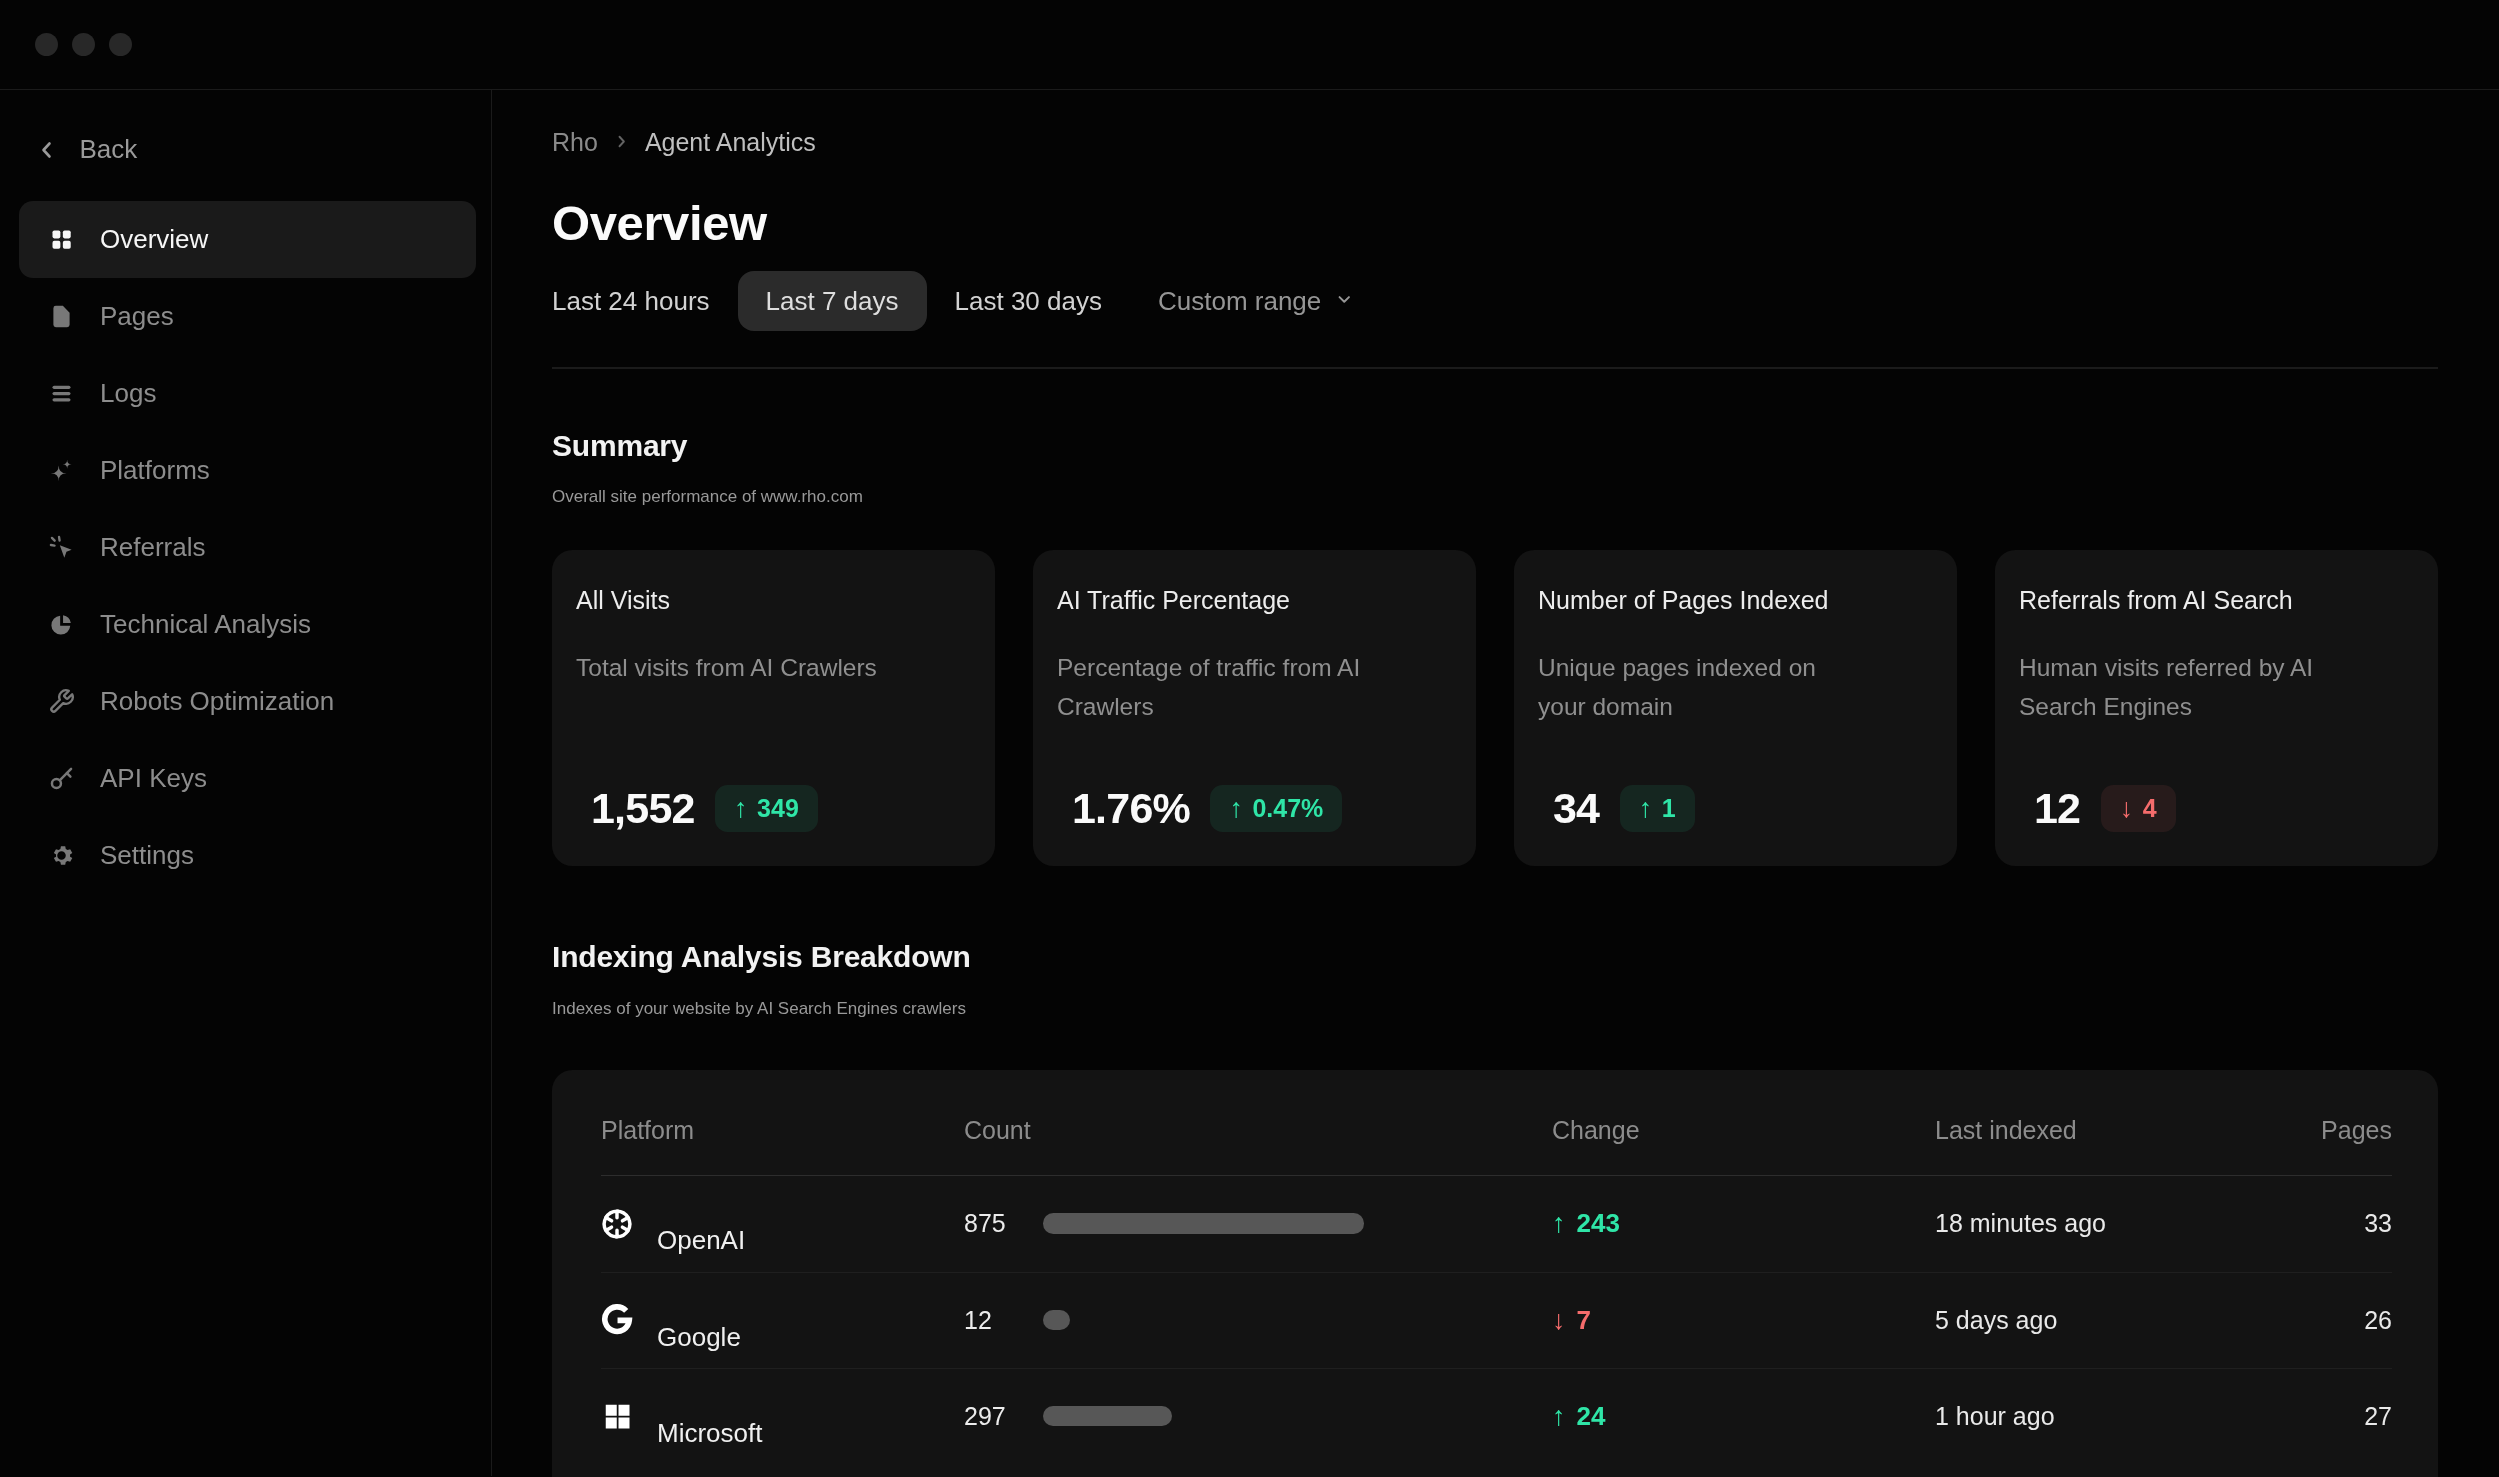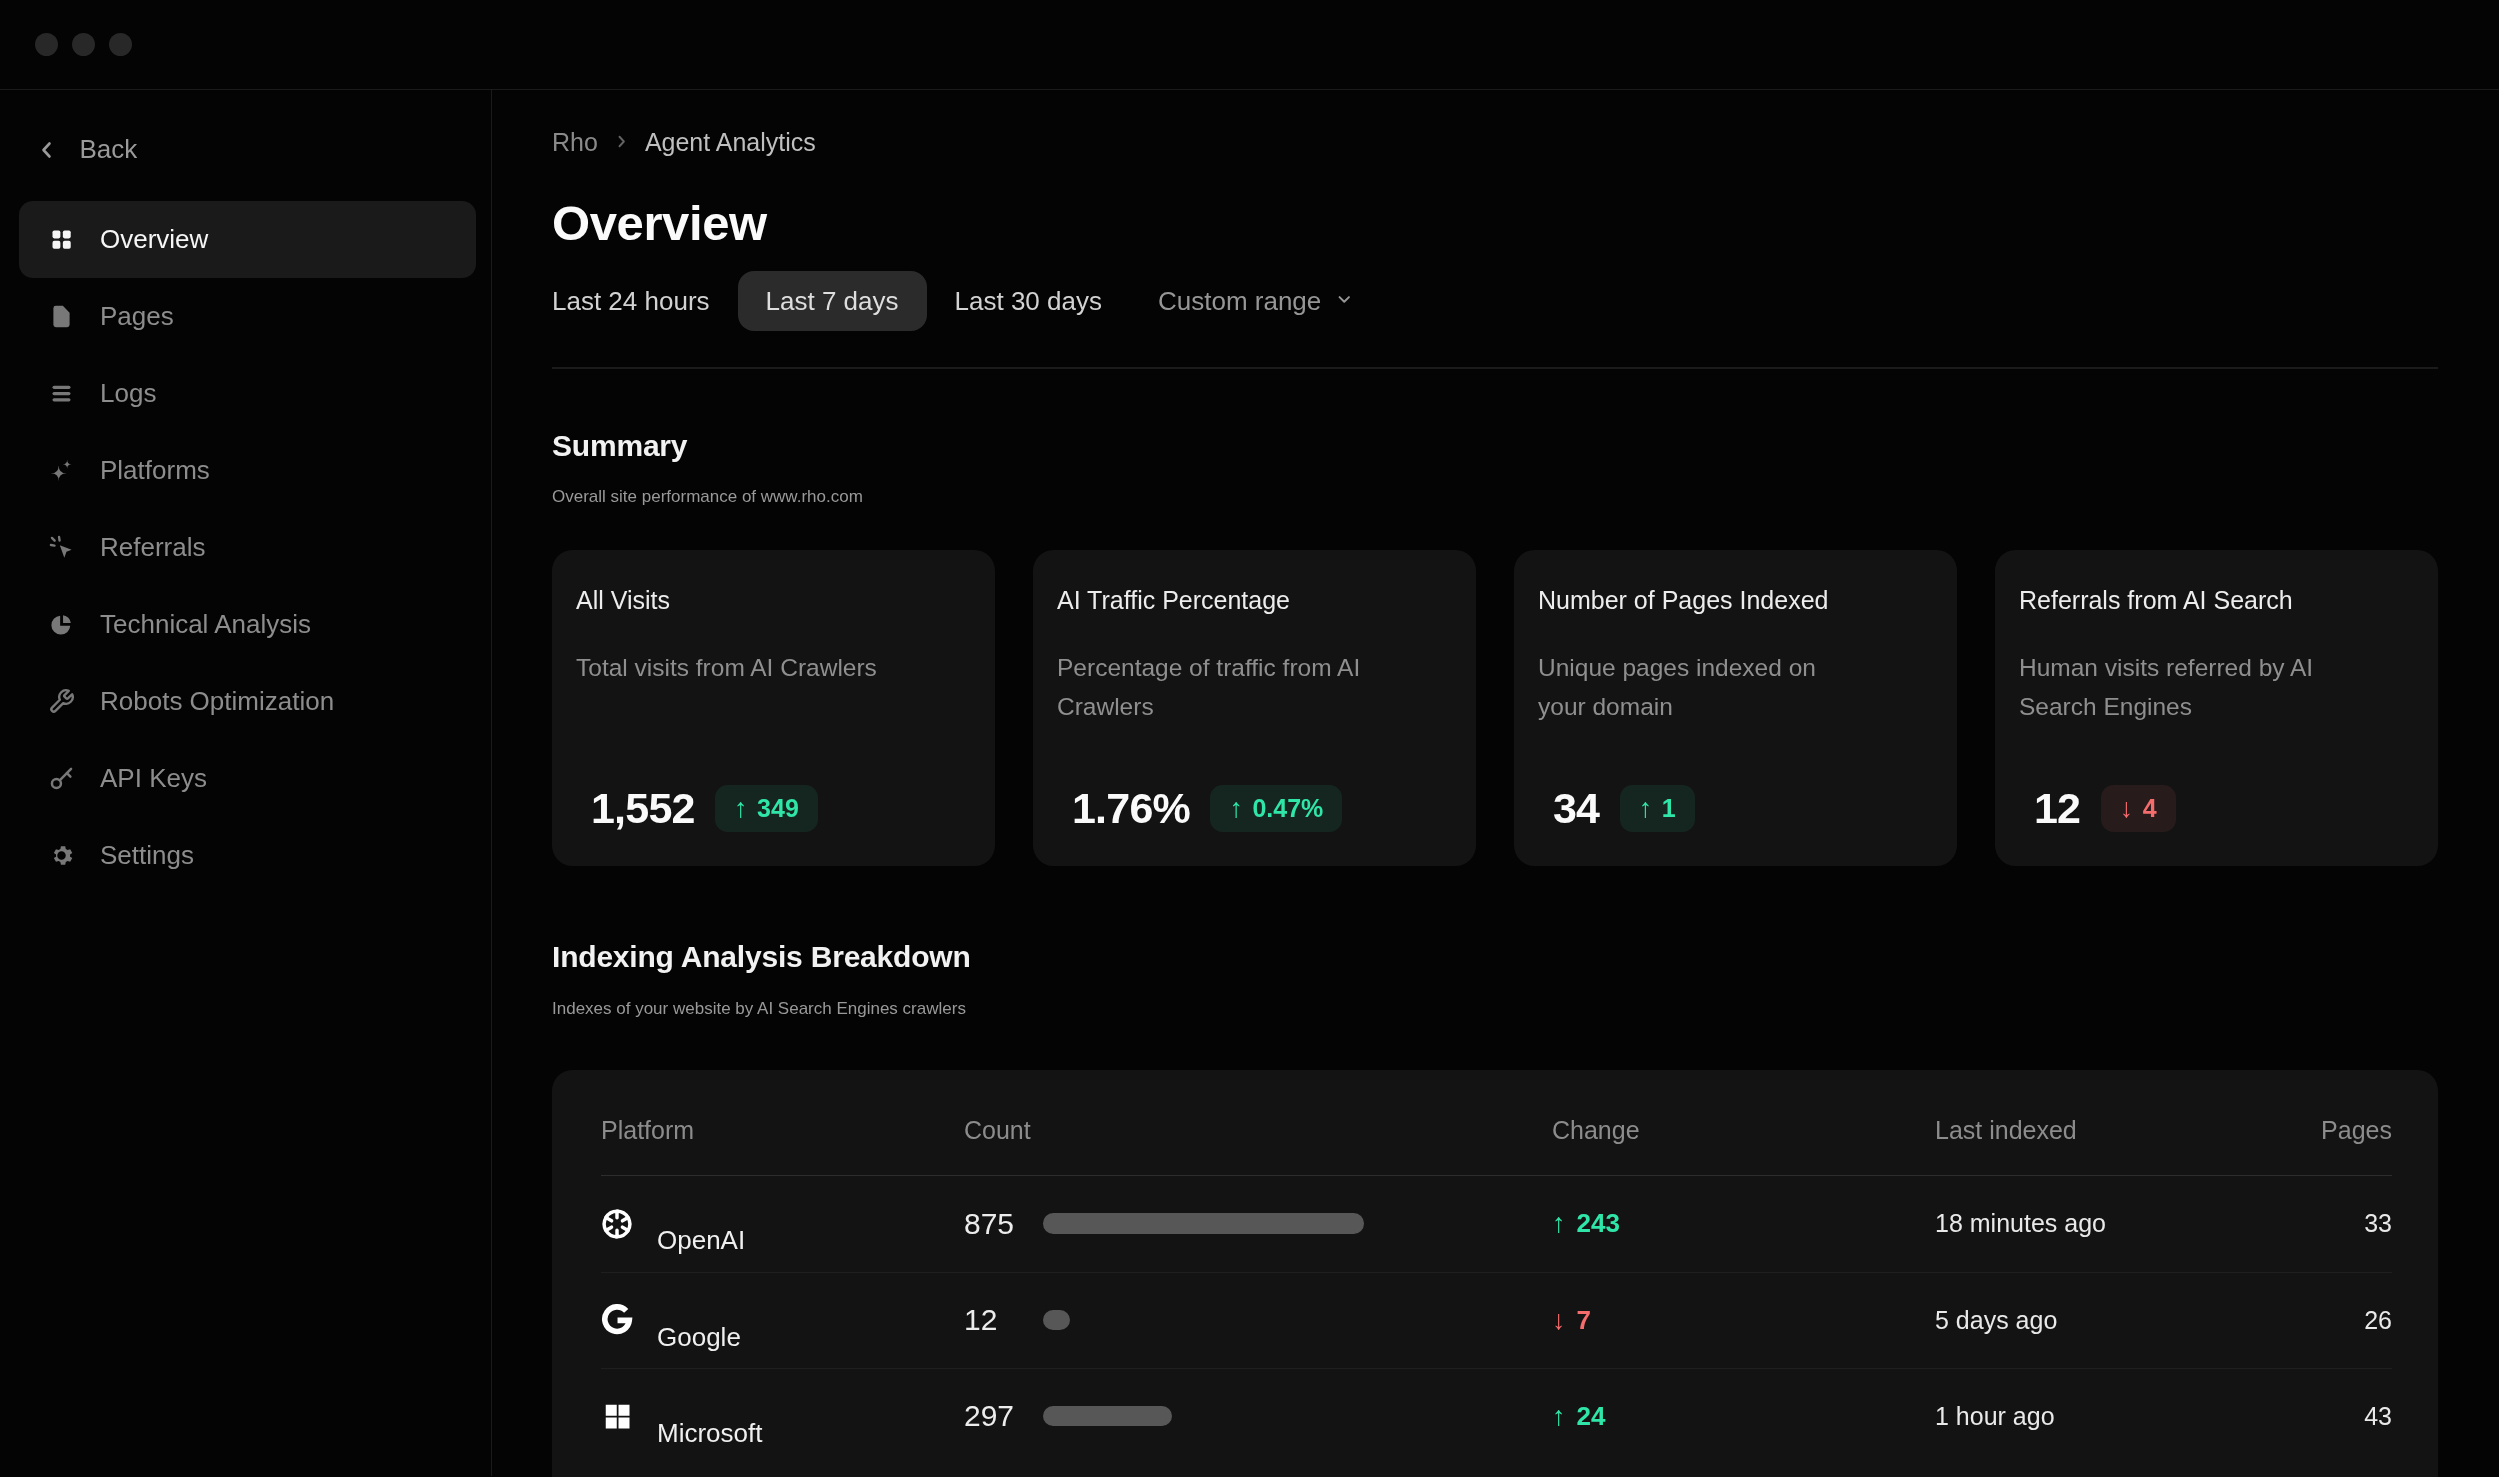--- a/index.html
+++ b/index.html
@@ -68,21 +68,21 @@
   .table-card { margin-top:47px; background:#131313; border-radius:20.5px; padding:0 46px 32px 49px; height:489px; }
   .trow { display:grid; grid-template-columns:363px 588px 383px 268px 1fr; align-items:center; }
   .thead { height:106px; padding-top:16px; border-bottom:1.6px solid #2d2d2d; color:#8c8c8c; font-size:25px; }
   .tbody-row { height:96px; font-size:25px; color:#e9e9e9; }
   .tbody-row + .tbody-row { border-top:1.6px solid #1f1f1f; }
   .col-right { text-align:right; }
   .plat-cell { display:flex; align-items:center; gap:24px; }
   .plat-cell .pic { width:32px; height:32px; display:flex; align-items:center; justify-content:center; }
   .plat-name { font-size:26px; color:#f0f0f0; font-weight:500;margin-top:34px; }
   .count-cell { display:flex; align-items:center; }
-  .count-num { width:79px; font-size:30px; color:#ececec; }
+  .count-num { width:79px; font-size:25px; color:#ececec; }
   .count-bar { height:20.5px; border-radius:10.3px; background:#575757; }
   .change-cell { display:flex; align-items:center; gap:11px; font-weight:600; font-size:26px; }
   .change-cell .arrow { font-size:27px; font-weight:400; }
   .change-cell.up { color:#2fe5a7; }
   .change-cell.down { color:#f56c6c; }
 </style>
 </head>
 <body>
 
 <div class="topbar">
@@ -368,20 +368,20 @@
         </span>
         <span class="count-cell">
           <span class="count-num">297</span>
           <span class="count-bar" style="width: 129px;"></span>
         </span>
         <span class="change-cell up">
           <span class="arrow">↑</span>
           <span>24</span>
         </span>
         <span>1 hour ago</span>
-        <span class="col-right">43</span>
+        <span class="col-right">27</span>
       </div>
 
     </div>
 
   </div>
 </div>
 
 
 </body></html>

